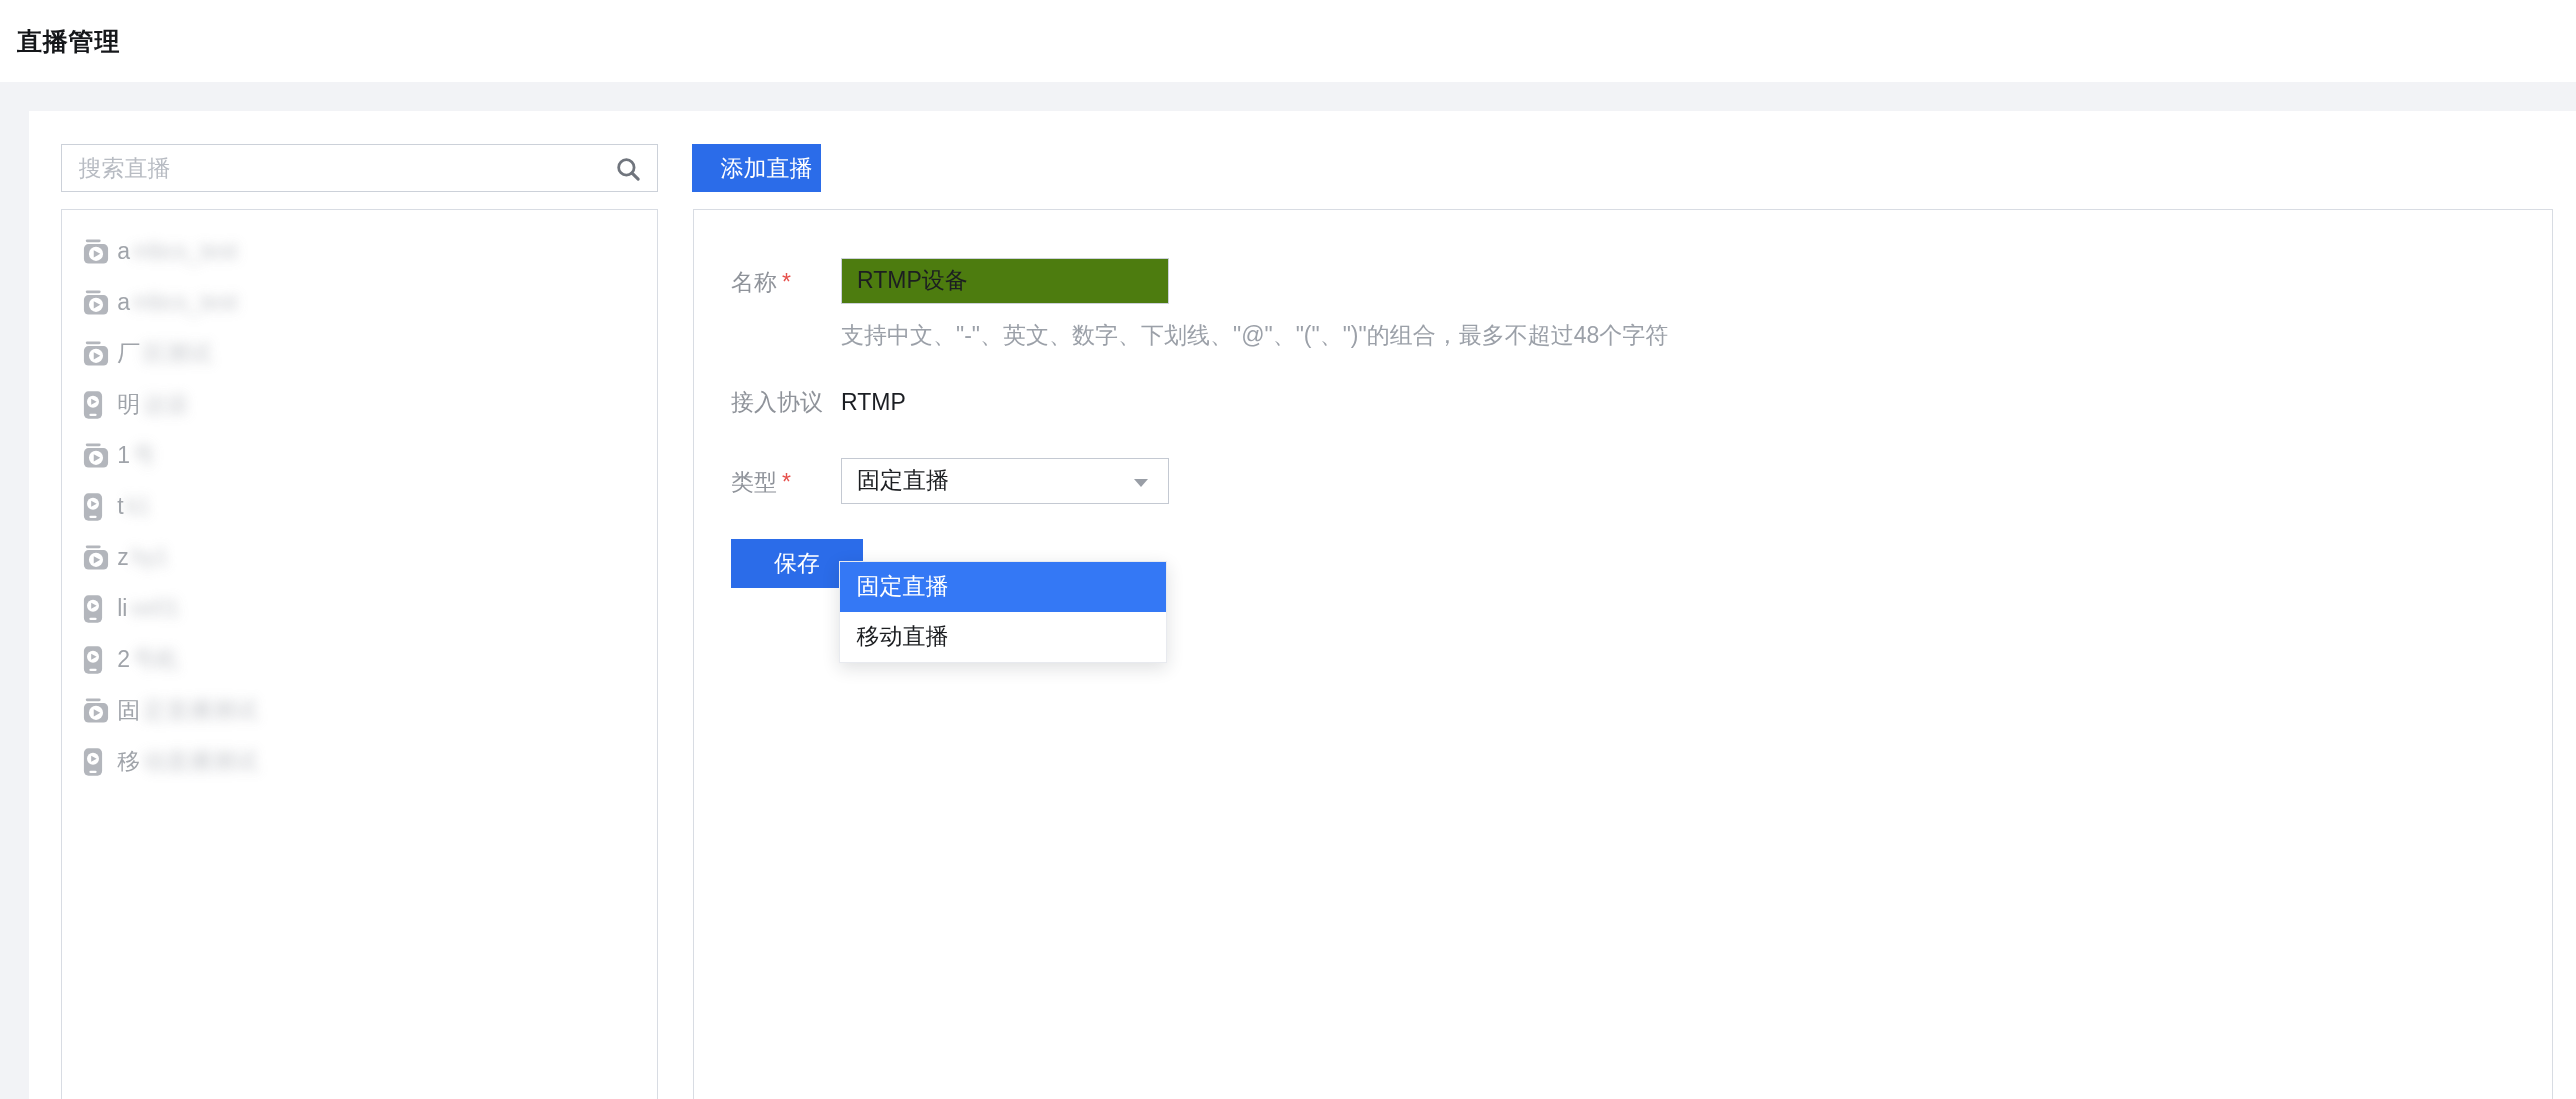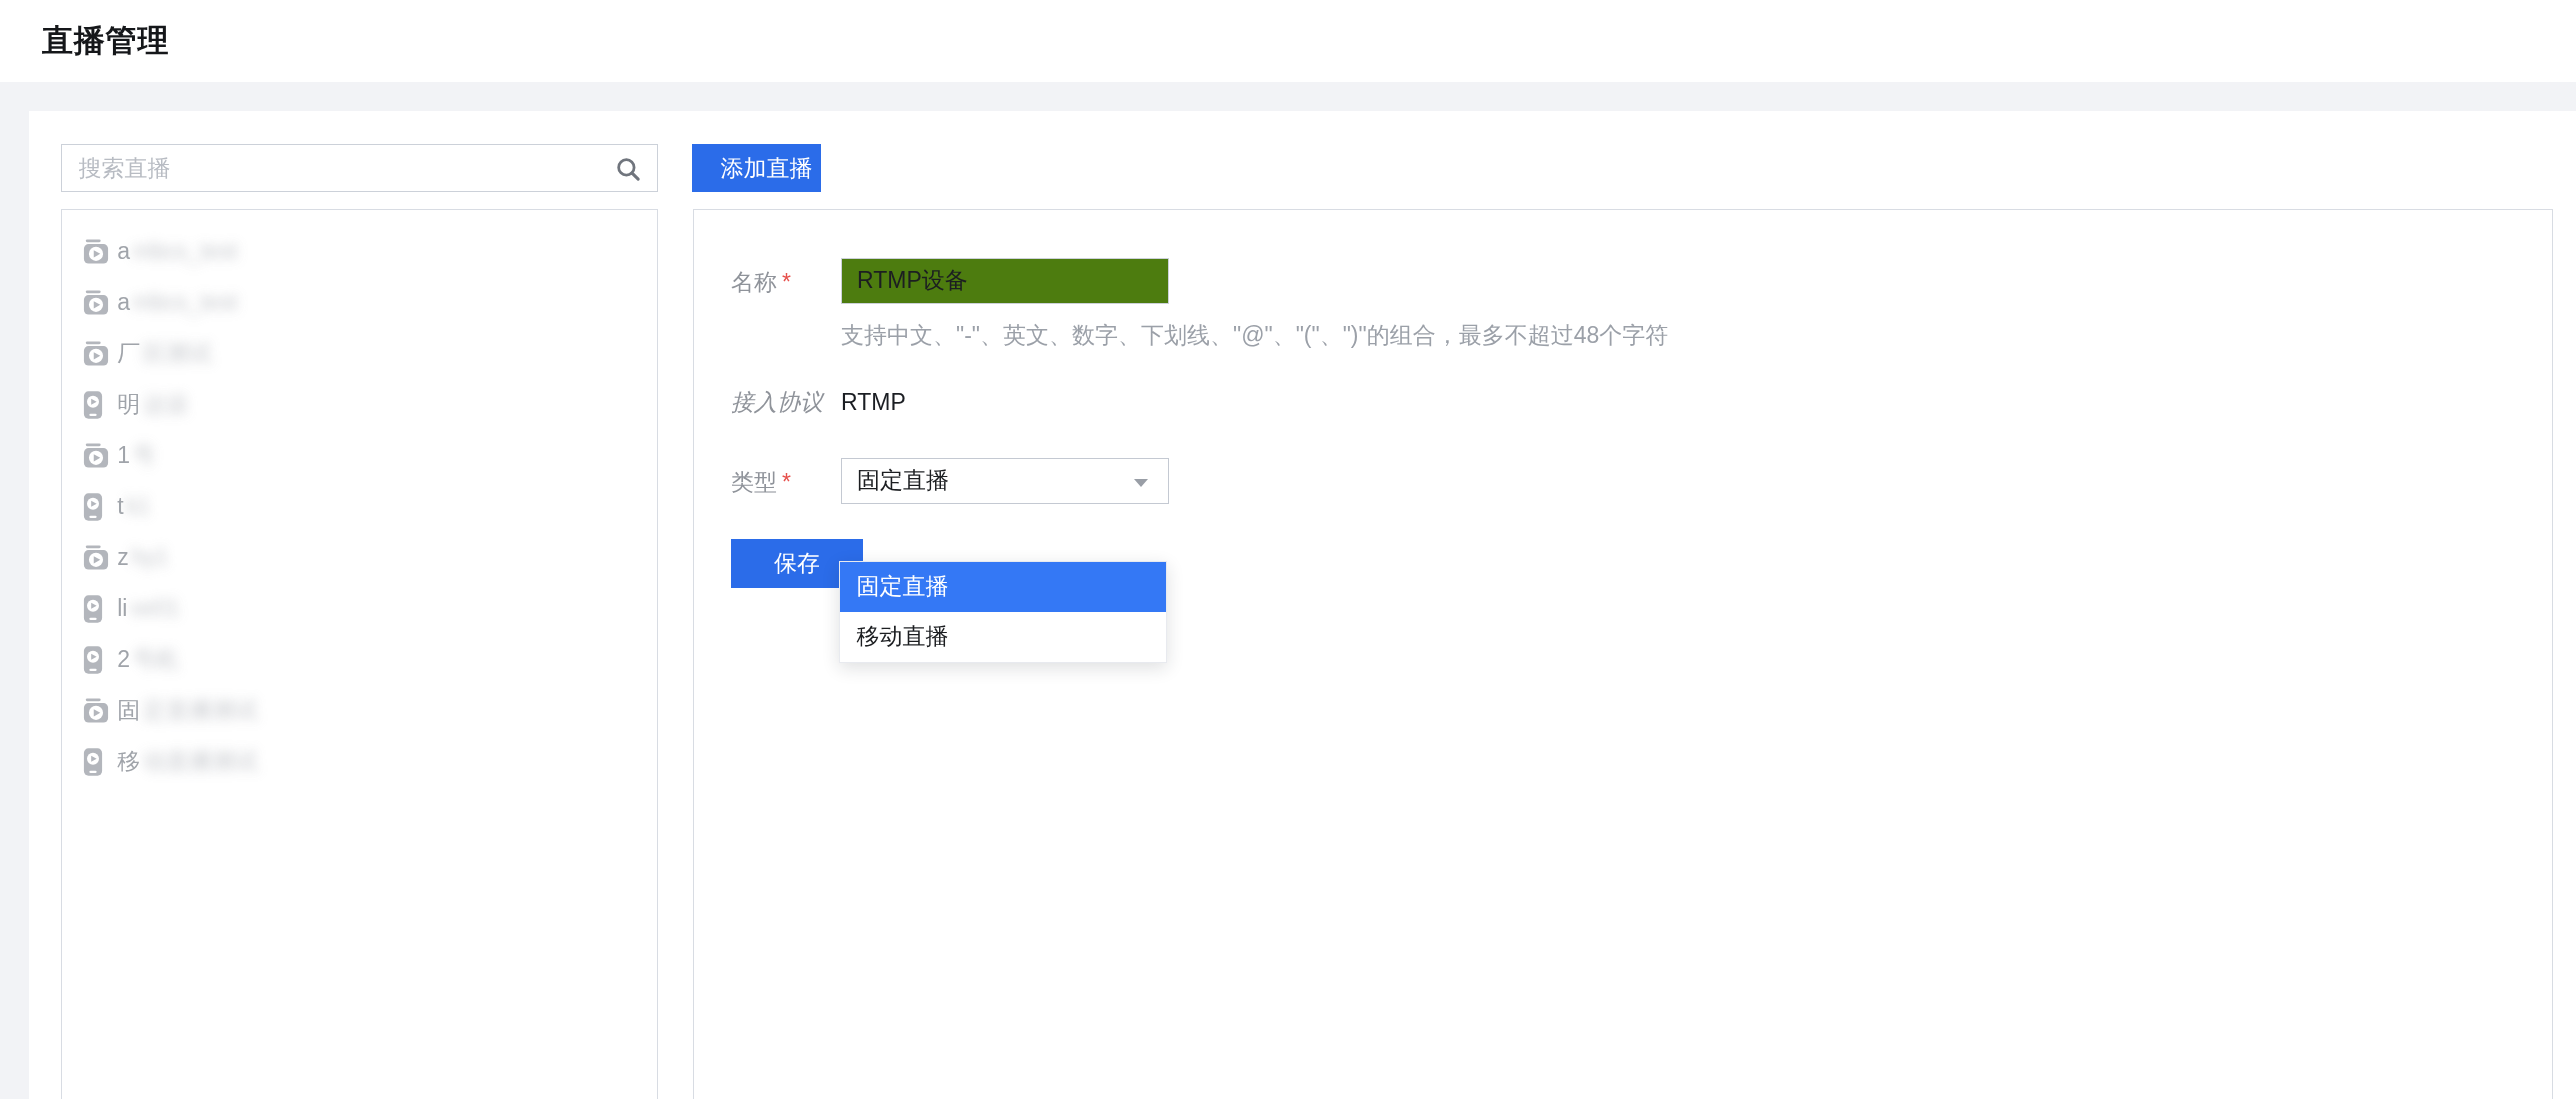--- a/index.html
+++ b/index.html
@@ -8,21 +8,21 @@
     background:#ffffff;
     font-family:"Liberation Sans","DejaVu Sans",sans-serif;
     -webkit-font-smoothing:antialiased;
   }
   
   .app-header{
     position:absolute;left:0;top:0;width:100%;height:82px;
     background:#ffffff;display:flex;align-items:center;
   }
   .app-title{
-    margin-left:42px;font-size:31px;font-weight:700;color:#15171a;letter-spacing:0.8px;
+    margin-left:17px;font-size:25px;font-weight:700;color:#15171a;letter-spacing:0.8px;
   }
   
   .page-body{
     position:absolute;left:0;top:82px;right:0;bottom:0;
     background:#f2f3f6;
   }
   .card{
     position:absolute;left:29px;top:29px;width:2547px;height:1039px;
     background:#ffffff;box-sizing:border-box;padding:33px 0 0 32px;
   }
@@ -60,21 +60,21 @@
   .main-panel{
     position:relative;width:1860px;height:907px;box-sizing:border-box;flex:none;
     border:1.6px solid #d8dce3;background:#fff;margin-left:35px;
   }
   .form-wrap{padding:48px 0 0 37px;}
   .section-title{font-size:25px;font-weight:700;color:#17191d;margin:0 0 25px 0;}
   .form-row{display:flex;align-items:flex-start;}
   .label-col{
     width:110px;flex:none;font-size:23px;color:#8f939a;line-height:26px;padding-top:11.5px;
   }
-  .label-col.plain{padding-top:0;font-style:italic;}
+  .label-col.plain{padding-top:0;}
   .req{color:#e6504c;margin-left:5px;}
   .text-input{
     width:328px;height:46px;box-sizing:border-box;border:1.6px solid #ccd1d9;
     font-size:23px;color:#1c1e21;padding:0 15px;outline:none;background:#4d7c0f;
     font-family:"Liberation Sans","DejaVu Sans",sans-serif;
   }
   .hint{margin:18px 0 0 110px;font-size:23px;color:#9ba0a8;line-height:26px;}
   .row-protocol{margin-top:41px;}
   .proto-value{font-size:23px;color:#1b1e23;line-height:26px;}
   .row-type{margin-top:43px;}

